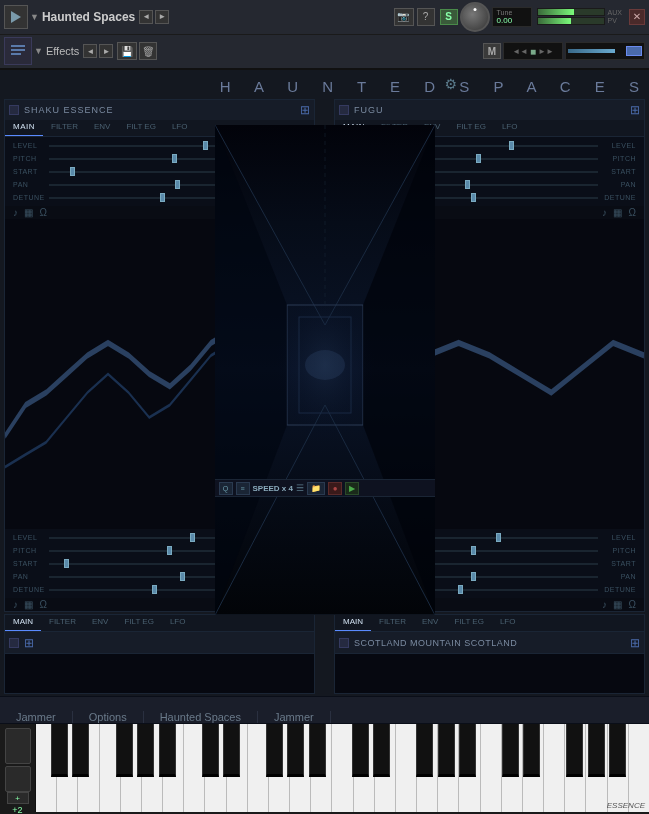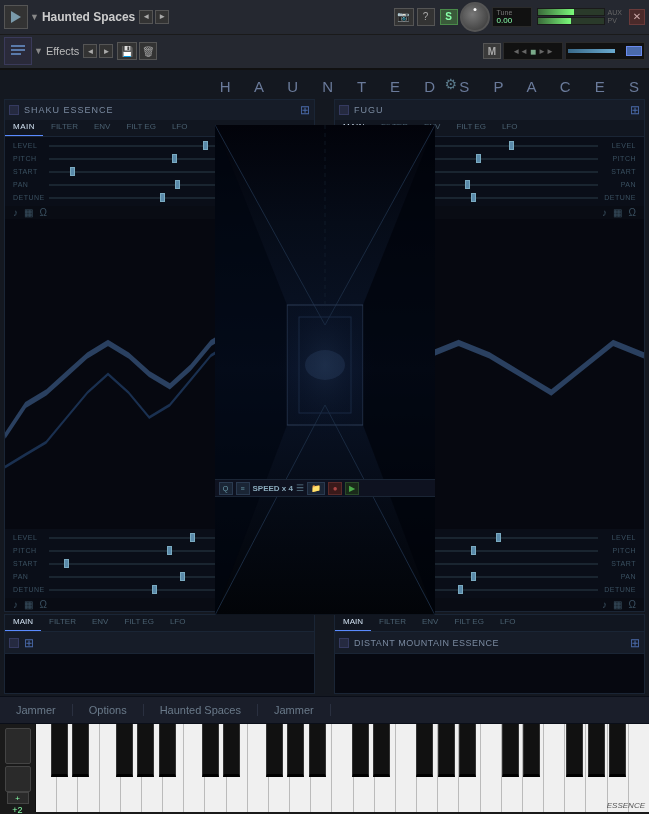--- a/index.html
+++ b/index.html
@@ -425,33 +425,33 @@
         <div style="background:#0e1218;border:1px solid #1a2535;height:80px;display:flex;flex-direction:column;">
           <div style="display:flex;background:#111620;height:17px;border-bottom:1px solid #1a2535;">
             <div style="padding:2px 8px;font-size:8px;color:#d0e0f0;cursor:pointer;border-bottom:1px solid #5a8aff;">MAIN</div>
             <div style="padding:2px 8px;font-size:8px;color:#4a6070;cursor:pointer;">FILTER</div>
             <div style="padding:2px 8px;font-size:8px;color:#4a6070;cursor:pointer;">ENV</div>
             <div style="padding:2px 8px;font-size:8px;color:#4a6070;cursor:pointer;">FILT EG</div>
             <div style="padding:2px 8px;font-size:8px;color:#4a6070;cursor:pointer;">LFO</div>
           </div>
           <div style="display:flex;align-items:center;padding:2px 4px;background:#161c28;height:22px;border-bottom:1px solid #1a2535;">
             <div style="width:10px;height:10px;background:#252a40;border:1px solid #353a60;margin-right:5px;cursor:pointer;"></div>
-            <span style="color:#7a8aa0;font-size:9px;letter-spacing:0.5px;flex:1;overflow:hidden;text-overflow:ellipsis;white-space:nowrap;">DISTANT MOUNTAIN ESSENCE</span>
+            <span style="color:#7a8aa0;font-size:9px;letter-spacing:0.5px;flex:1;overflow:hidden;text-overflow:ellipsis;white-space:nowrap;">SCOTLAND MOUNTAIN SCOTLAND</span>
             <span style="color:#4a6aaa;font-size:12px;cursor:pointer;">⊞</span>
           </div>
           <div style="flex:1;background:#060810;"></div>
         </div>
 
       </div>
 
     </div>
 
   </div>
 
-  <div style="height:28px;background:#1a1e2a;display:flex;align-items:center;border-top:1px solid #0a0e18;border-bottom:1px solid #0a0e18;">
+  <div style="height:28px;background:#1a1e2a;display:flex;align-items:flex-end;border-top:1px solid #0a0e18;border-bottom:1px solid #0a0e18;">
     <div style="padding:0 16px;display:flex;align-items:center;color:#6a7a8a;font-size:11px;cursor:pointer;border-right:1px solid #2a3040;">Jammer</div>
     <div style="padding:0 16px;display:flex;align-items:center;color:#6a7a8a;font-size:11px;cursor:pointer;border-right:1px solid #2a3040;">Options</div>
     <div style="padding:0 16px;display:flex;align-items:center;color:#6a7a8a;font-size:11px;cursor:pointer;border-right:1px solid #2a3040;">Haunted Spaces</div>
     <div style="padding:0 16px;display:flex;align-items:center;color:#6a7a8a;font-size:11px;cursor:pointer;border-right:1px solid #2a3040;">Jammer</div>
   </div>
 
   <div class="keyboard-row">
 
     <div style="width:36px;background:#1a1a1a;border-right:1px solid #111;display:flex;flex-direction:column;align-items:center;justify-content:space-between;padding:4px 2px;">
       <div style="display:flex;flex-direction:column;align-items:center;gap:2px;">

